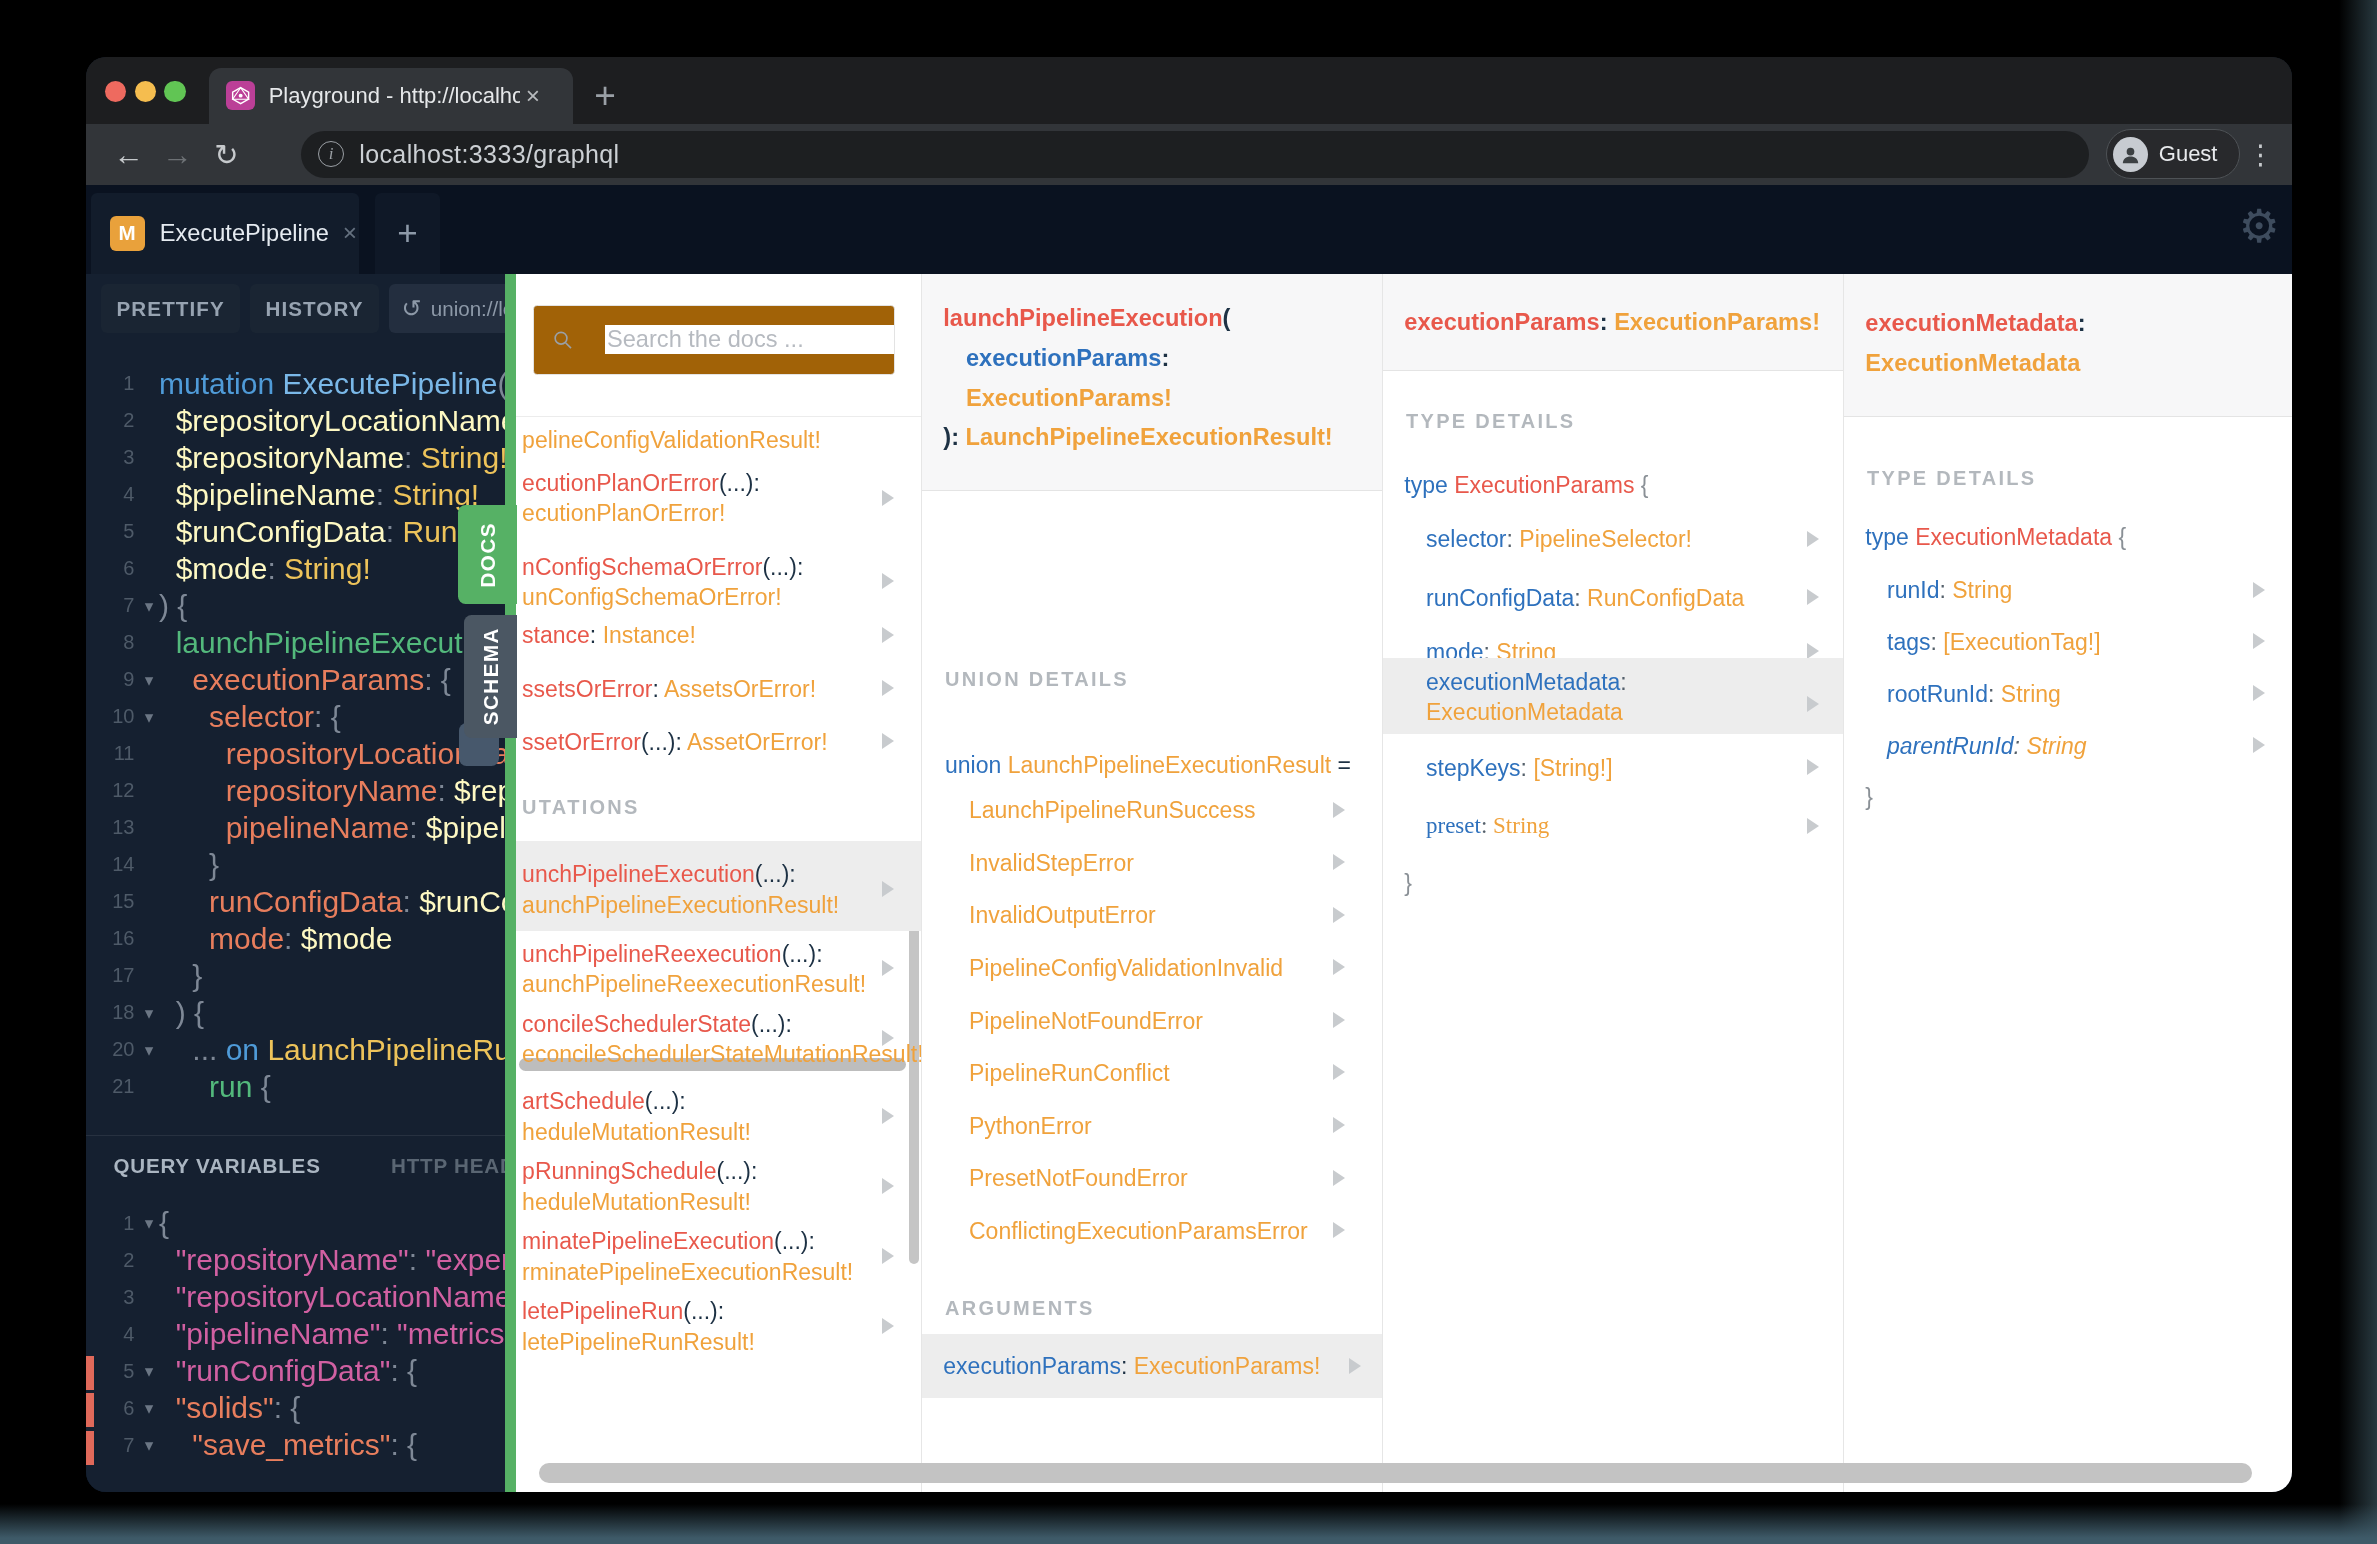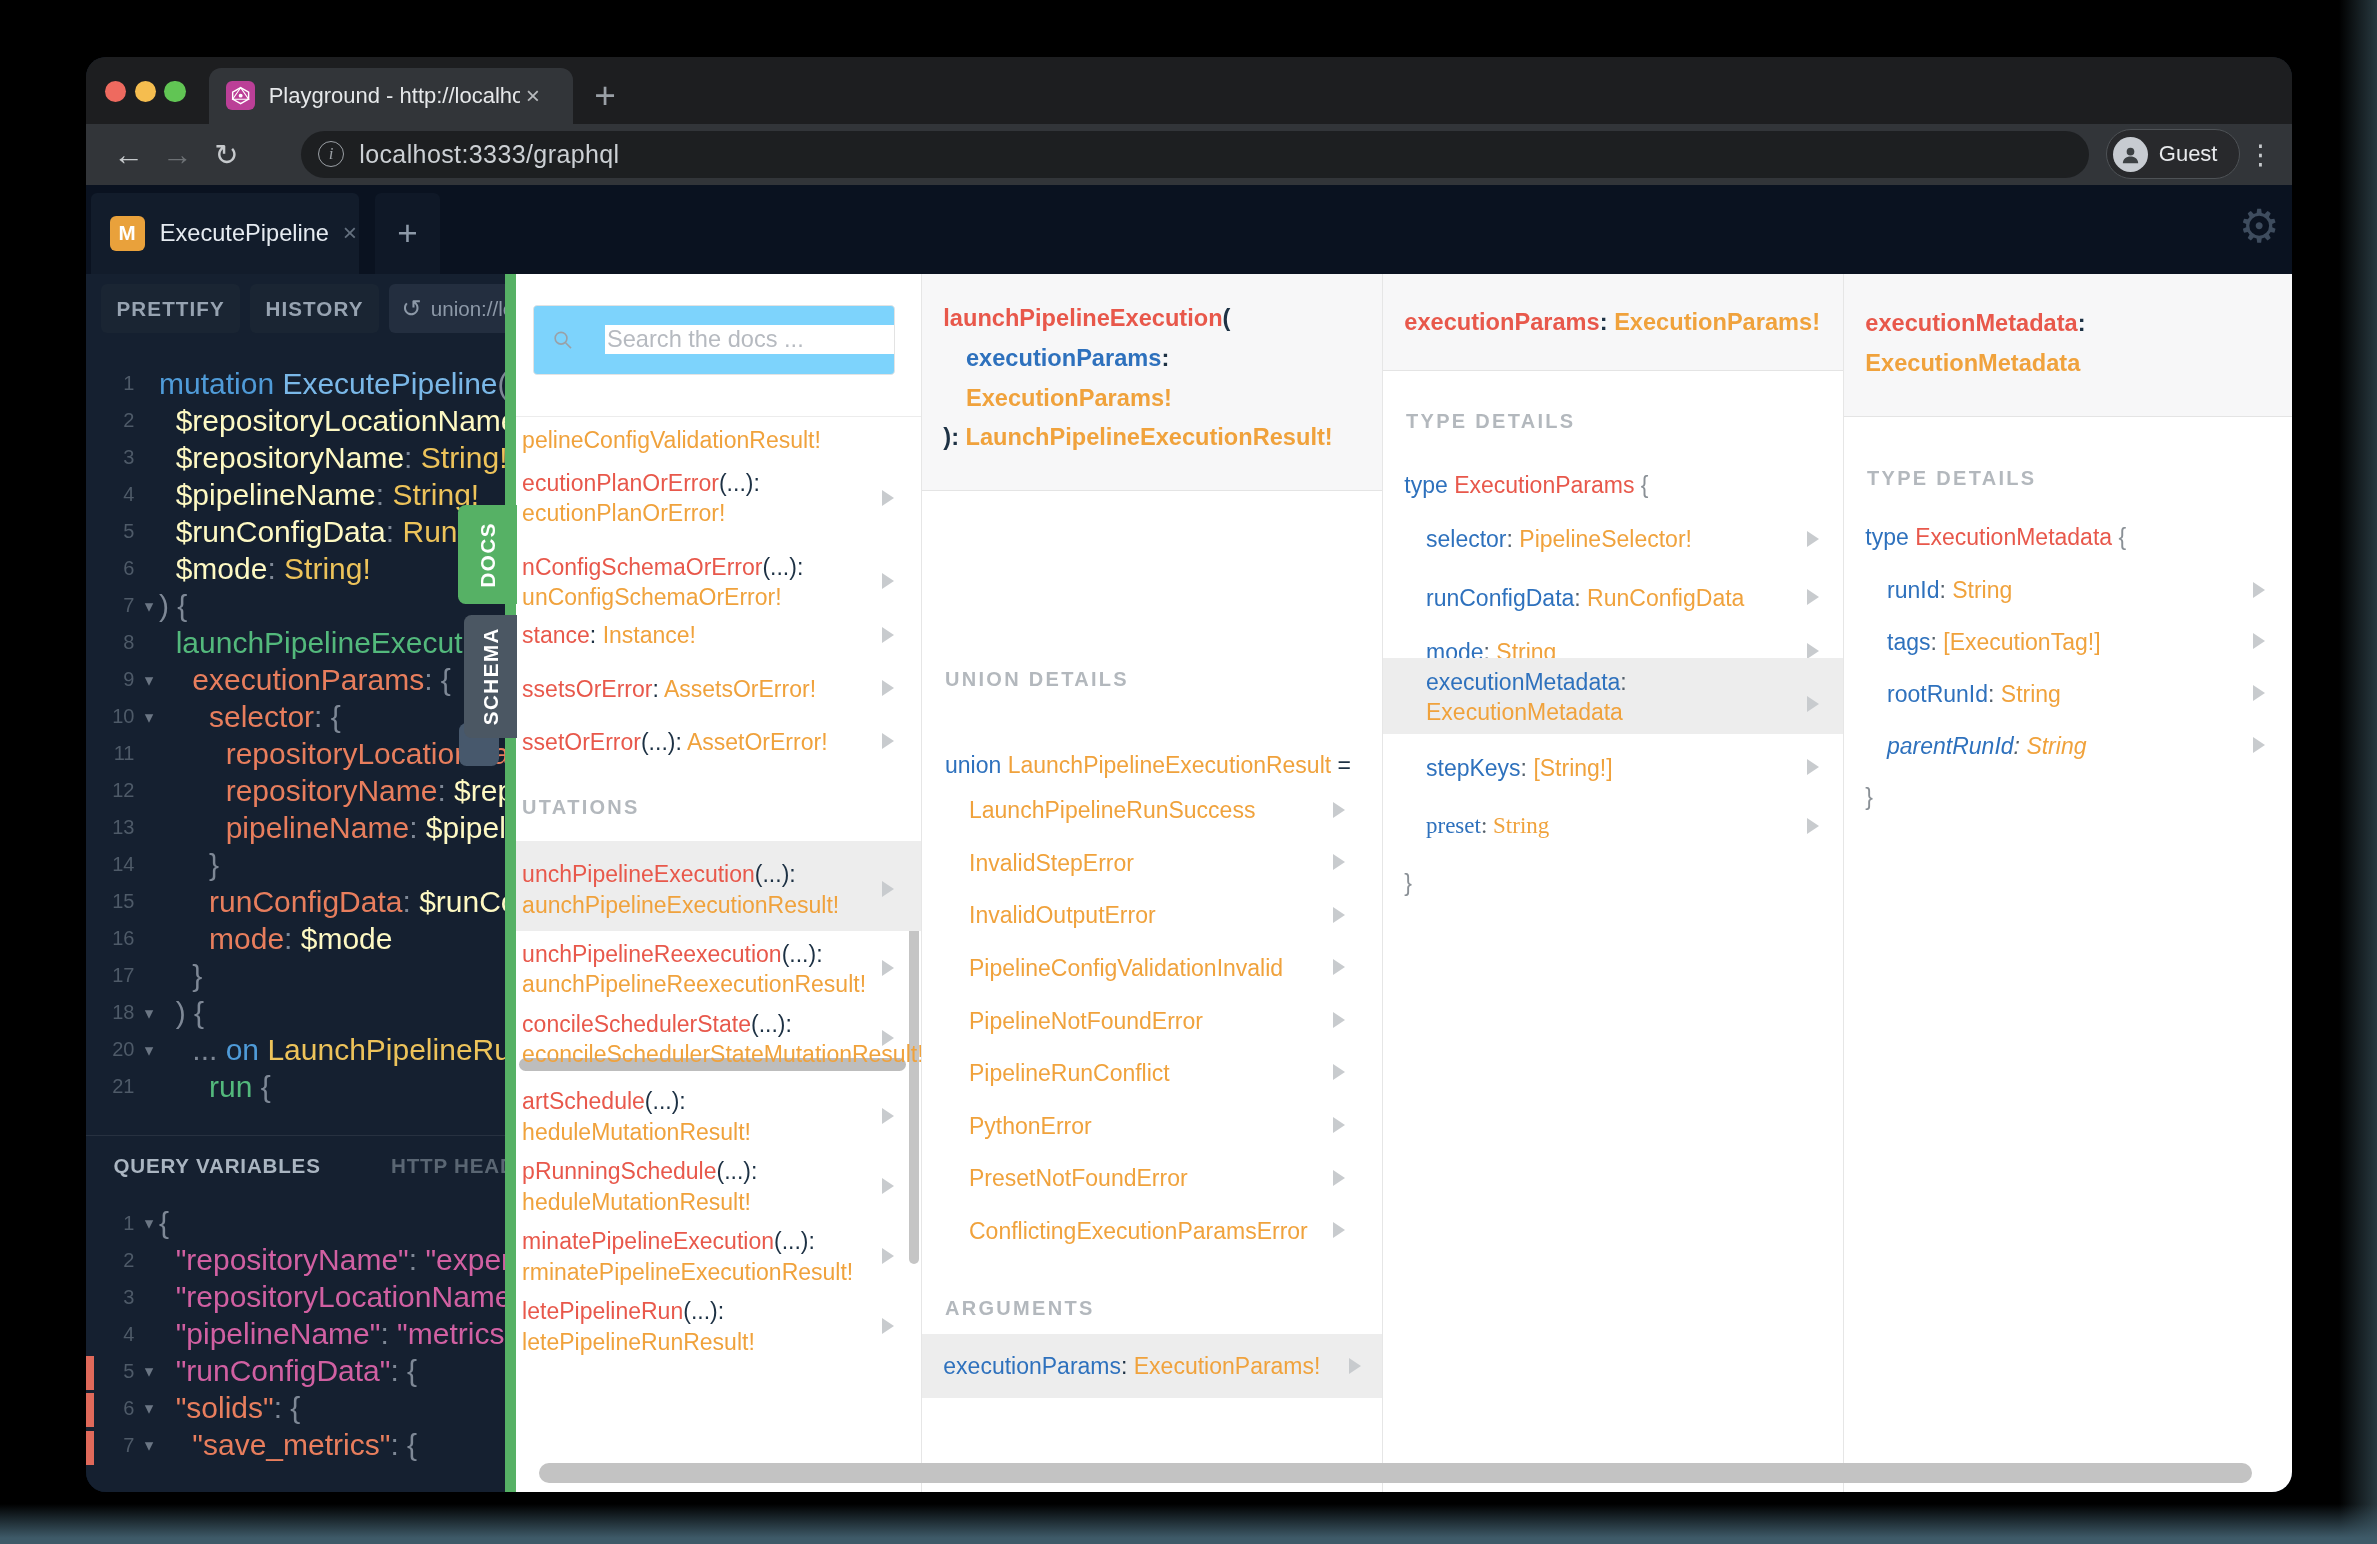--- a/index.html
+++ b/index.html
@@ -111,21 +111,21 @@
   .docs{position:absolute;left:430px;top:0;width:1776px;height:1218px;background:#fff;}
   .dcol{position:absolute;top:0;height:1218px;overflow:hidden;}
   .col1{left:0;width:405px;}
   .col2{left:405px;width:461px;border-left:1.5px solid #e6e6e6;}
   .col3{left:866px;width:461px;border-left:1.5px solid #e6e6e6;}
   .col4{left:1327px;width:449px;border-left:1.5px solid #e6e6e6;}
 
   .searchwrap{position:absolute;left:0;top:0;width:405px;height:143px;background:#fff;
               border-bottom:1.5px solid #ececec;z-index:3;}
   .searchbox{position:absolute;left:17px;top:30.5px;width:362px;height:70px;border:1.5px solid #e3e3e3;
-             border-radius:4.6px;background:#7dd3fc;display:flex;align-items:center;padding-left:18.3px;gap:14px;}
+             border-radius:4.6px;background:#a16207;display:flex;align-items:center;padding-left:18.3px;gap:14px;}
   .searchbox input{border:none;outline:none;font-size:23.6px;color:#444;width:289px;margin-left:17px;
                    font-family:"Liberation Sans","DejaVu Sans",sans-serif;}
   .searchbox input::placeholder{color:#b6bac0;}
 
   .drow-line{position:absolute;height:34px;line-height:34px;font-size:23px;white-space:nowrap;}
   .d-r{color:#e8584b;} .d-o{color:#f0a23c;} .d-b{color:#2e71bd;} .d-bb{color:#2e71bd;font-weight:700;}
   .d-d{color:#1d3144;} .d-g{color:#8a9096;} .d-c{color:#55606b;}
   .sec-header{position:absolute;font-size:20px;font-weight:700;color:#b3b8bd;letter-spacing:2.3px;
               height:30.5px;line-height:30.5px;white-space:nowrap;}
   .sel-bg{position:absolute;left:0;width:100%;background:#ededed;}

